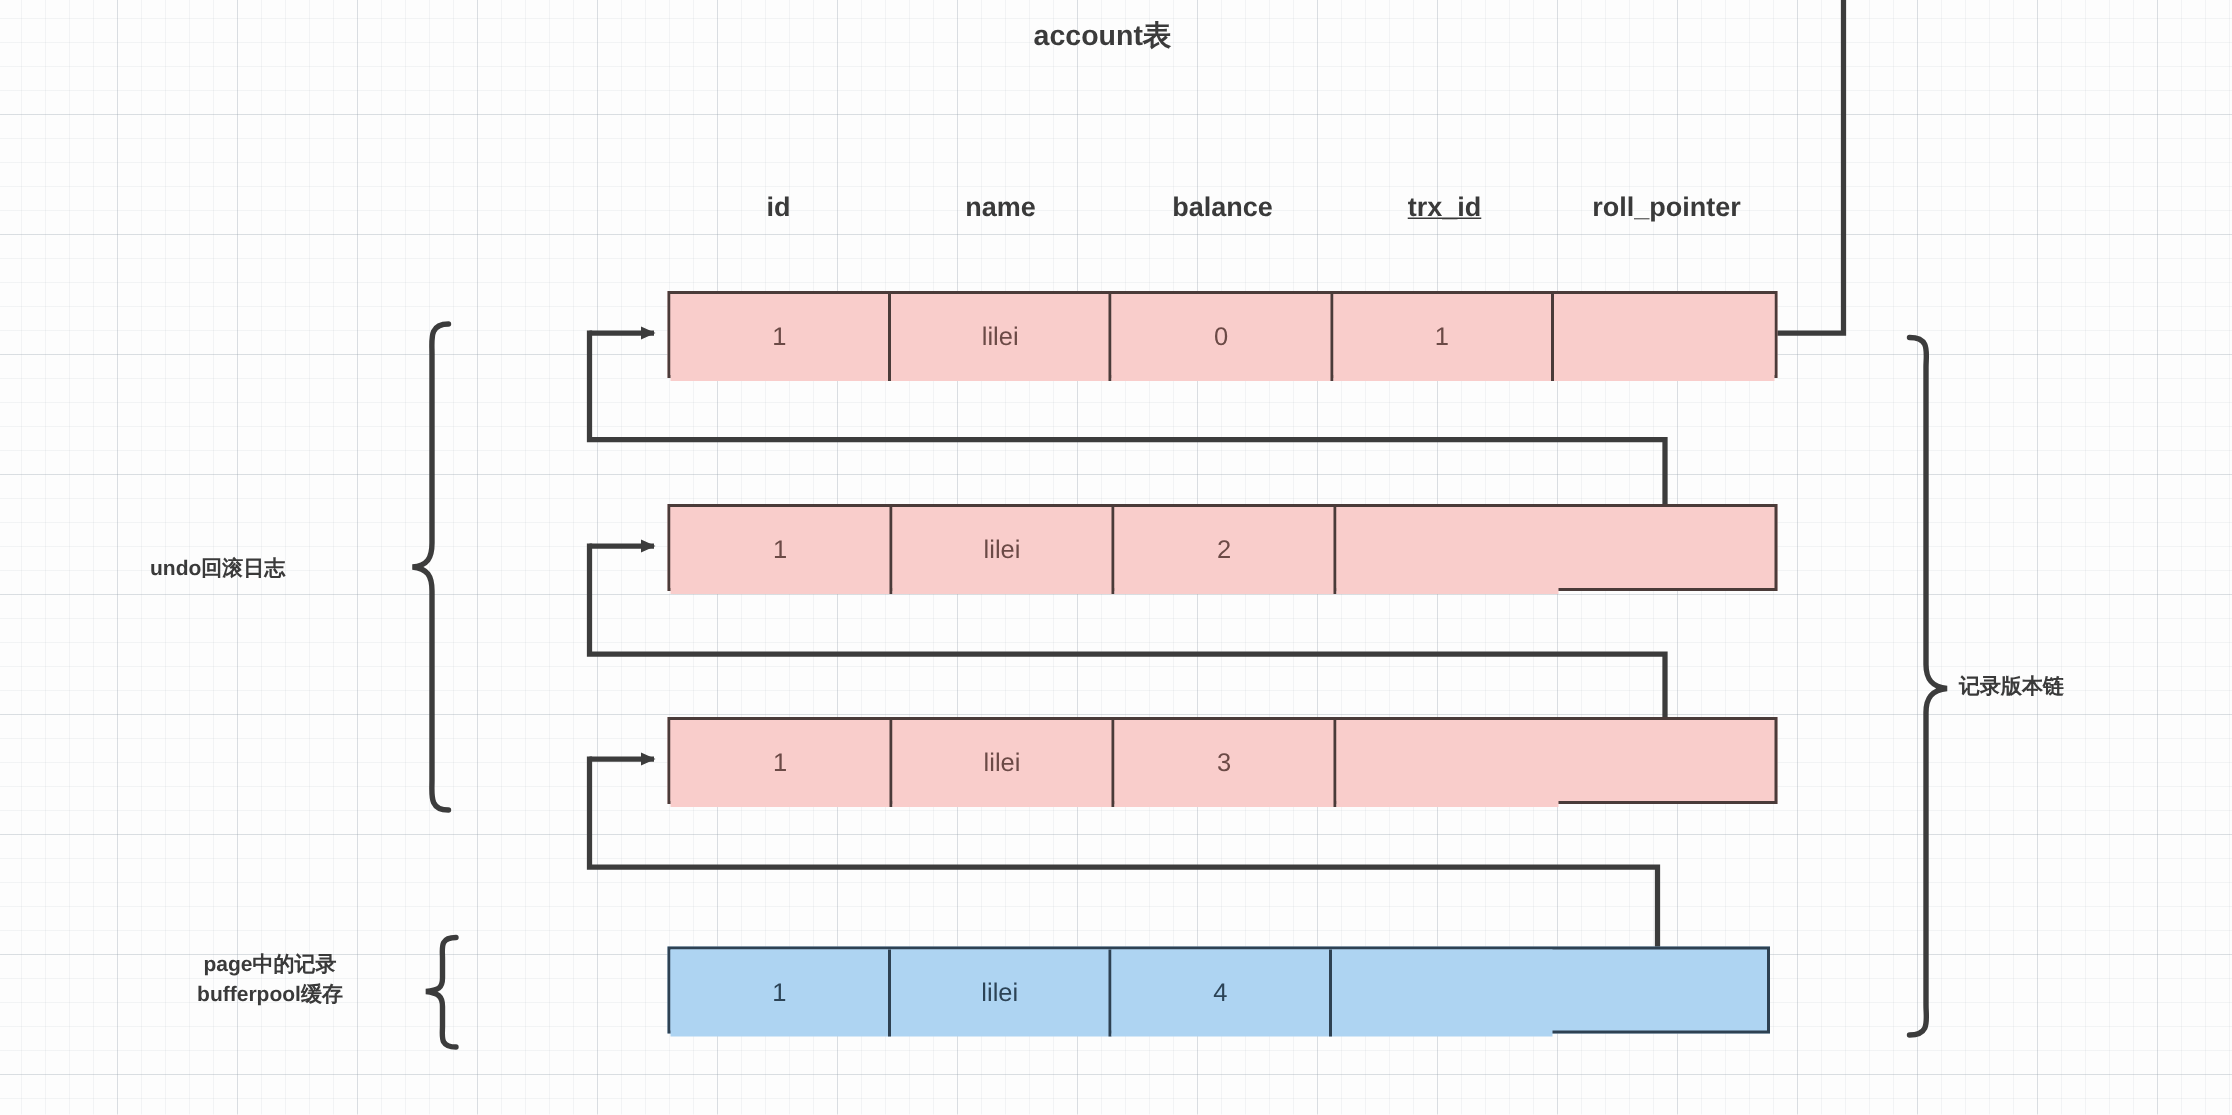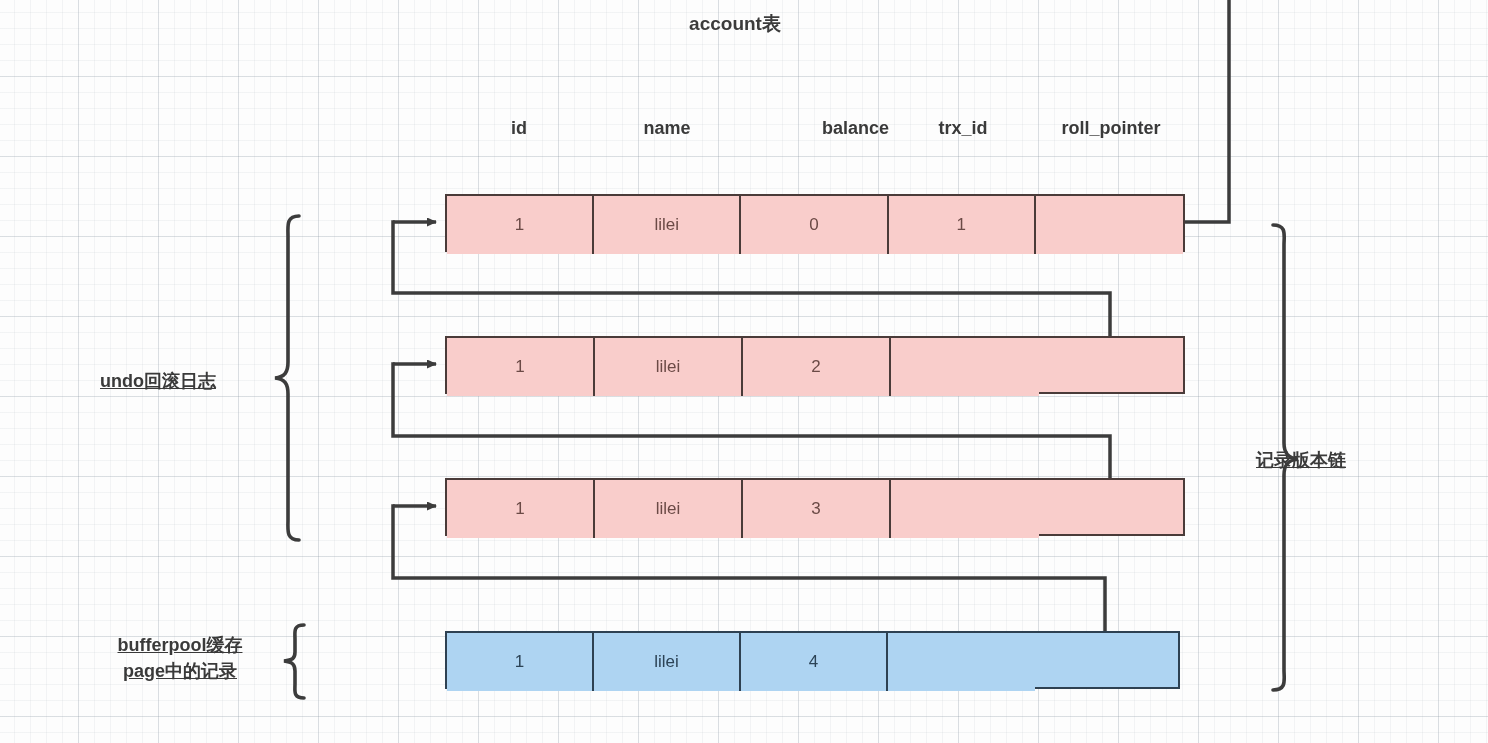--- a/index.html
+++ b/index.html
@@ -27,35 +27,35 @@
     background-size: 80px 80px, 80px 80px, 16px 16px, 16px 16px;
     background-position: -2px -4px, -2px -4px, -2px -4px, -2px -4px;
   }
   .title-shift { position: absolute; left: 735px; top: 11px; transform: translateX(-50%);
     font-size: 19px; font-weight: bold; color: #3b3b3b; white-space: nowrap;}
 
   
   .col-headers {
     position: absolute;
     left: 445px;
-    top: 118px;
+    top: 128px;
     width: 740px;
     display: flex;
   }
   .col-head {
     text-align: center;
     font-size: 18px;
     font-weight: bold;
     color: #3a3a3a;
     white-space: nowrap;
   }
   .ch-id        { width: 148px; }
   .ch-name      { width: 148px; }
-  .ch-balance   { width: 148px; text-align: right; }
-  .ch-trx       { width: 148px; }
+  .ch-balance   { width: 148px; }
+  .ch-trx       { width: 148px; text-decoration: underline; }
   .ch-roll      { width: 148px; }
 
   
   .rec-row {
     position: absolute;
     display: flex;
     box-sizing: border-box;
     height: 58px;
   }
   .rec-row .cell {
@@ -106,30 +106,29 @@
     position: absolute;
     left: 0; top: 0;
     width: 1488px;
     height: 743px;
     pointer-events: none;
   }
 
   
   .grp-label {
     position: absolute;
-    font-size: 18px;
+    font-size: 14px;
     font-weight: bold;
     color: #3a3a3a;
     white-space: nowrap;
     line-height: 1.45;
-    text-decoration: underline;
   }
   #undo-label     { left: 100px; top: 368px; }
   #buffer-label   { left: 85px;  top: 632px; text-align: center; width: 190px;}
-  #version-label  { left: 1256px; top: 447px; }
+  #version-label  { left: 1306px; top: 447px; }
 </style>
 </head>
 <body>
 
 <div id="canvas">
 
   <div class="title-shift">account表</div>
 
   <div class="col-headers">
     <div class="col-head ch-id">id</div>
@@ -213,19 +212,19 @@
   <div class="rec-row row-blue" id="row4">
     <div class="cell">1</div>
     <div class="cell">lilei</div>
     <div class="cell">4</div>
     <div class="cell"></div>
   </div>
 
   <div class="grp-label" id="undo-label">undo回滚日志</div>
 
   <div class="grp-label" id="buffer-label">
+    <div>page中的记录</div>
     <div>bufferpool缓存</div>
-    <div>page中的记录</div>
   </div>
 
   <div class="grp-label" id="version-label">记录版本链</div>
 
 </div>
 
 </body></html>

